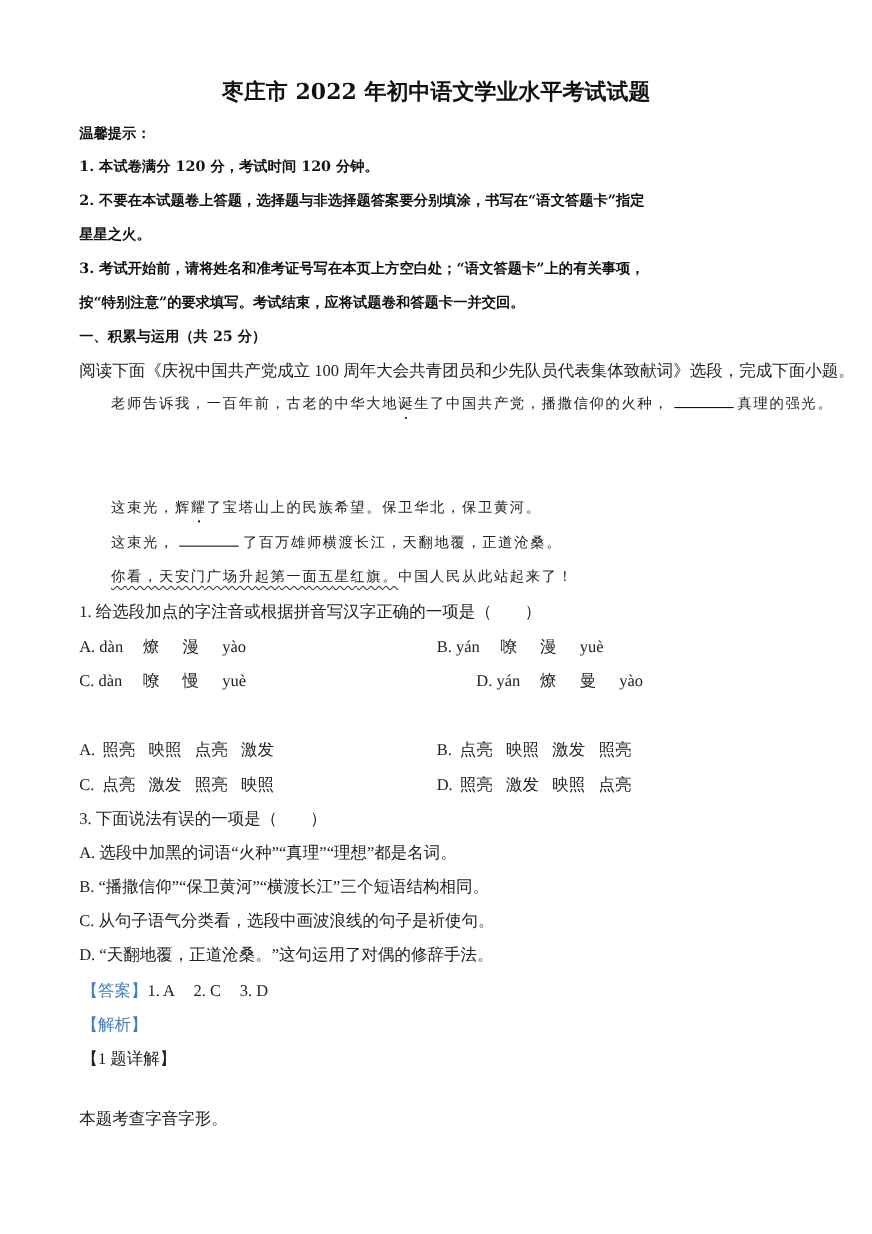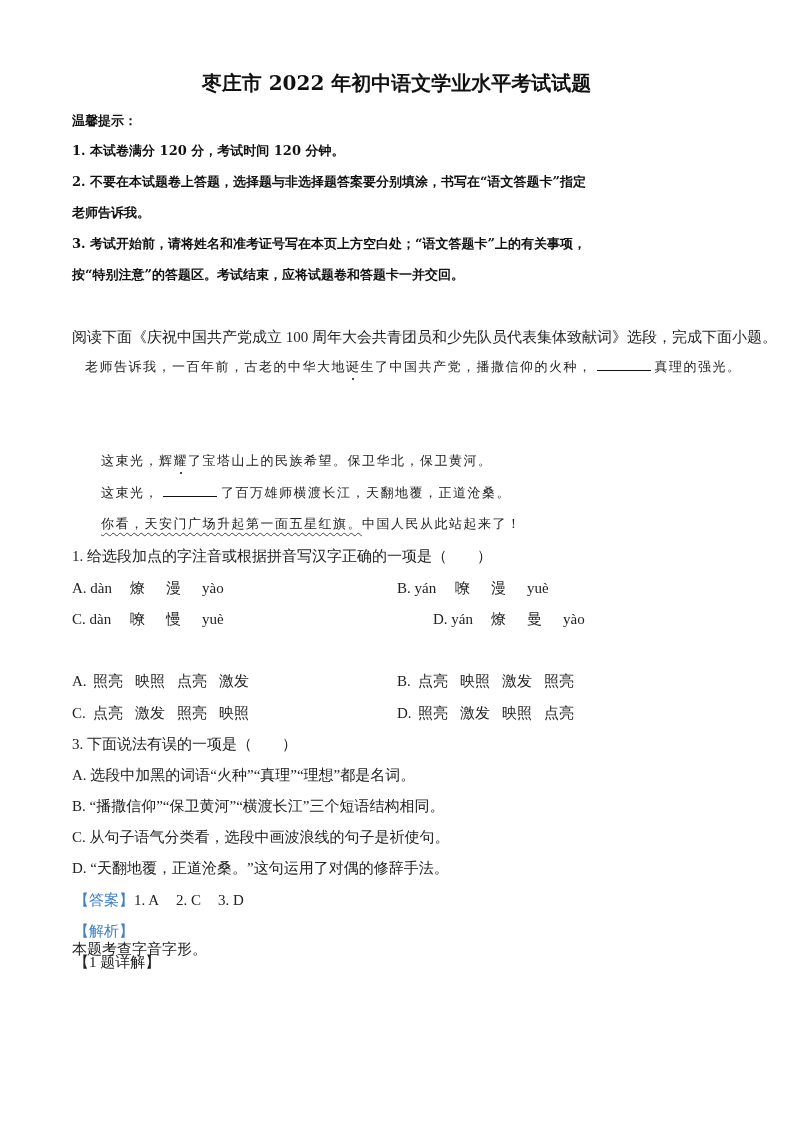--- a/index.html
+++ b/index.html
@@ -22,27 +22,28 @@
 </head>
 <body>
 
 <div class="page">
 
   <div class="title">枣庄市 2022 年初中语文学业水平考试试题</div>
 
   <div class="line bold" style="top:112px;">温馨提示：</div>
   <div class="line bold" style="top:142px;">1. 本试卷满分 120 分，考试时间 120 分钟。</div>
   <div class="line bold" style="top:173px;">2. 不要在本试题卷上答题，选择题与非选择题答案要分别填涂，书写在“语文答题卡”指定</div>
-  <div class="line bold" style="top:204px;">老师告诉我。</div>
+  <div class="line bold" style="top:204px;">星星之火。</div>
   <div class="line bold" style="top:235px;">3. 考试开始前，请将姓名和准考证号写在本页上方空白处；“语文答题卡”上的有关事项，</div>
-  <div class="line bold" style="top:266px;">按“特别注意”的答题区。考试结束，应将试题卷和答题卡一并交回。</div>
+  <div class="line bold" style="top:266px;">按“特别注意”的要求填写。考试结束，应将试题卷和答题卡一并交回。</div>
+  <div class="line bold" style="top:297px;">一、积累与运用（共 25 分）</div>
 
   <div class="line serif" style="top:328px;">阅读下面《庆祝中国共产党成立 100 周年大会共青团员和少先队员代表集体致献词》选段，完成下面小题。</div>
 
-  <div class="line kai" style="top:358px; left:85px;">
+  <div class="line kai" style="top:358px; left:101px;">
     <span>老师告诉我，一百年前，古老的中华大地</span><span class="dotted">诞</span><span>生了中国共产党，播撒信仰的火种，</span><span class="blank"></span><span>真理的强光。</span>
   </div>
 
 
 
   <div class="line kai" style="top:452px; left:101px;">
     <span>这束光，辉</span><span class="dotted">耀</span><span>了宝塔山上的民族希望。保卫华北，保卫黄河。</span>
   </div>
 
   <div class="line kai" style="top:484px; left:101px;">
@@ -84,15 +85,15 @@
   <div class="line serif" style="top:797px;">B. “播撒信仰”“保卫黄河”“横渡长江”三个短语结构相同。</div>
   <div class="line serif" style="top:766px;">A. 选段中加黑的词语“火种”“真理”“理想”都是名词。</div>
   <div class="line serif" style="top:828px;">C. 从句子语气分类看，选段中画波浪线的句子是祈使句。</div>
   <div class="line serif" style="top:859px;">D. “天翻地覆，正道沧桑。”这句运用了对偶的修辞手法。</div>
 
   <div class="line serif" style="top:891px; left:74px;">
     <span class="blue">【答案】</span><span style="display:inline-block;width:42px">1. A</span><span style="display:inline-block;width:42px">2. C</span><span>3. D</span>
   </div>
   <div class="line serif blue" style="top:922px; left:74px;">【解析】</div>
   <div class="line serif" style="top:953px; left:74px;text-align:right;">【1 题详解】</div>
-  <div class="line serif" style="top:940px;text-align:right;">本题考查字音字形。</div>
+  <div class="line serif" style="top:1008px;text-align:right;">本题考查字音字形。</div>
 
 </div>
 
 </body></html>

